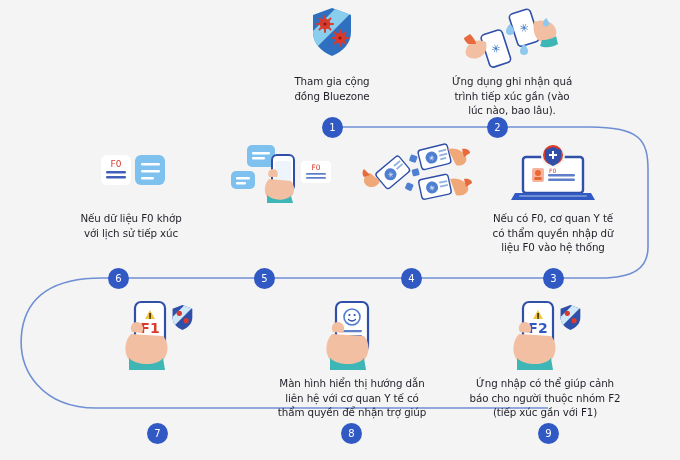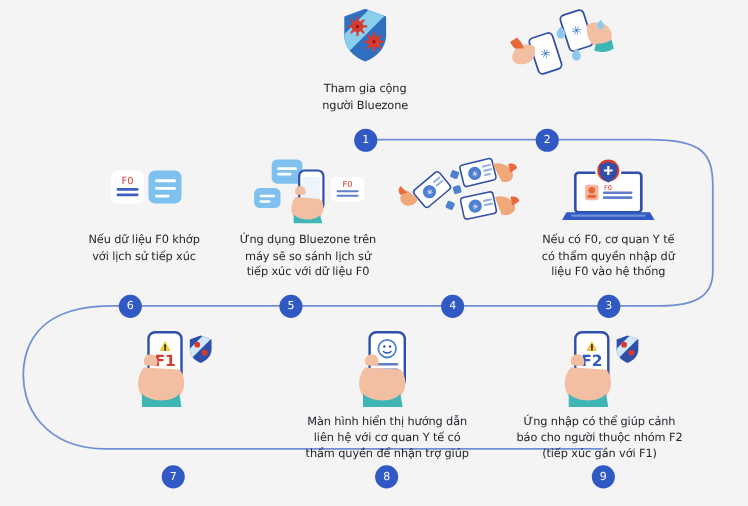--- a/index.html
+++ b/index.html
@@ -107,21 +107,21 @@
               <line x1="35.5" y1="26.5" x2="33.5" y2="28.5"></line>
                 <line x1="26.5" y1="35.5" x2="24.5" y2="37.5"></line>
             </g>
             <circle cx="15" cy="18" r="1.6" fill="#8a1a12"></circle>
             <circle cx="30" cy="32" r="1.6" fill="#8a1a12"></circle>
           </g>
         </g>
       </svg>
     </div>
     <div class="caption">Tham gia cộng
-người Bluezone</div>
+đồng Bluezone</div>
   </div>
   <div class="marker" style="left:322px; top:117px;">1</div>
 
   <div class="step" style="left:432px; top:6px; width:160px;">
     <div class="art">
       <svg width="96" height="58" viewBox="0 0 96 58" style="margin:0 auto;">
 
         <g transform="rotate(-18 62 18)">
           <rect x="48" y="4" width="22" height="34" rx="4" fill="#ffffff" stroke="#2f4fa8" stroke-width="1.6"></rect>
           <text x="59" y="25" font-size="11" fill="#2f6fc0" text-anchor="middle" font-family="DejaVu Sans, sans-serif">✳</text>
@@ -136,20 +136,23 @@
         <path d="M22 36 C12 32 4 36 2 44 C0 50 6 54 14 52 C20 50 24 44 22 36 Z" fill="#f3bfa3"></path>
         <path d="M4 38 C2 36 0 34 0 32 L6 28 C10 32 12 36 12 38 Z" fill="#e8693c"></path>
 
         <g fill="#8fc8ee">
           <path d="M46 18 c3 3 4 5 4 7 a4 4 0 0 1 -8 0 c0 -2 1 -4 4 -7z"></path>
           <path d="M60 38 c3 3 4 5 4 7 a4 4 0 0 1 -8 0 c0 -2 1 -4 4 -7z"></path>
           <path d="M82 12 c2 2 3 4 3 5.5 a3 3 0 0 1 -6 0 c0 -1.5 1 -3.5 3 -5.5z"></path>
         </g>
       </svg>
     </div>
+    <div class="caption">Ứng dụng ghi nhận quá
+trình tiếp xúc gần (vào
+lúc nào, bao lâu).</div>
   </div>
   <div class="marker" style="left:487px; top:117px;">2</div>
 
   <div class="step" style="left:478px; top:143px; width:150px;text-align:center;">
     <div class="art">
       <svg width="96" height="62" viewBox="0 0 96 62" style="margin:0 auto;">
 
         <rect x="18" y="14" width="60" height="36" rx="3" fill="#ffffff" stroke="#2f4fa8" stroke-width="2.4"></rect>
         <rect x="24" y="22" width="48" height="20" rx="2" fill="#ffffff"></rect>
         <rect x="27" y="25" width="12" height="14" rx="2" fill="#f6b3a0"></rect>
@@ -235,23 +238,20 @@
         <rect x="81" y="34" width="20" height="1.8" rx="0.9" fill="#5f7fc8"></rect>
 
         <rect x="47" y="12" width="22" height="36" rx="5" fill="#ffffff" stroke="#2f4fa8" stroke-width="2"></rect>
         <rect x="50" y="18" width="16" height="22" rx="2" fill="#eef4fb"></rect>
 
         <path d="M44 36 C40 40 38 48 42 54 C46 60 60 60 66 54 C70 50 70 42 66 38 Z" fill="#f3bfa3"></path>
         <path d="M42 52 C48 58 60 58 66 53 L68 60 H42 Z" fill="#3fb6b6"></path>
         <path d="M44 34 C42 30 44 26 48 26 C52 26 54 30 52 34 Z" fill="#f3bfa3"></path>
       </svg>
     </div>
-    <div class="caption">Ứng dụng Bluezone trên
-máy sẽ so sánh lịch sử
-tiếp xúc với dữ liệu F0</div>
   </div>
   <div class="marker" style="left:254px; top:268px;">5</div>
 
   <div class="step" style="left:58px; top:143px; width:146px;">
     <div class="art">
       <svg width="96" height="56" viewBox="0 0 96 56" style="margin:0 auto;">
         <rect x="18" y="12" width="30" height="30" rx="6" fill="#ffffff"></rect>
         <text x="33" y="24" font-size="9" fill="#d93a2b" text-anchor="middle" font-family="DejaVu Sans, sans-serif">F0</text>
         <rect x="23" y="28" width="20" height="2.4" rx="1.2" fill="#3f5fb8"></rect>
         <rect x="23" y="33" width="20" height="2.4" rx="1.2" fill="#3f5fb8"></rect>

